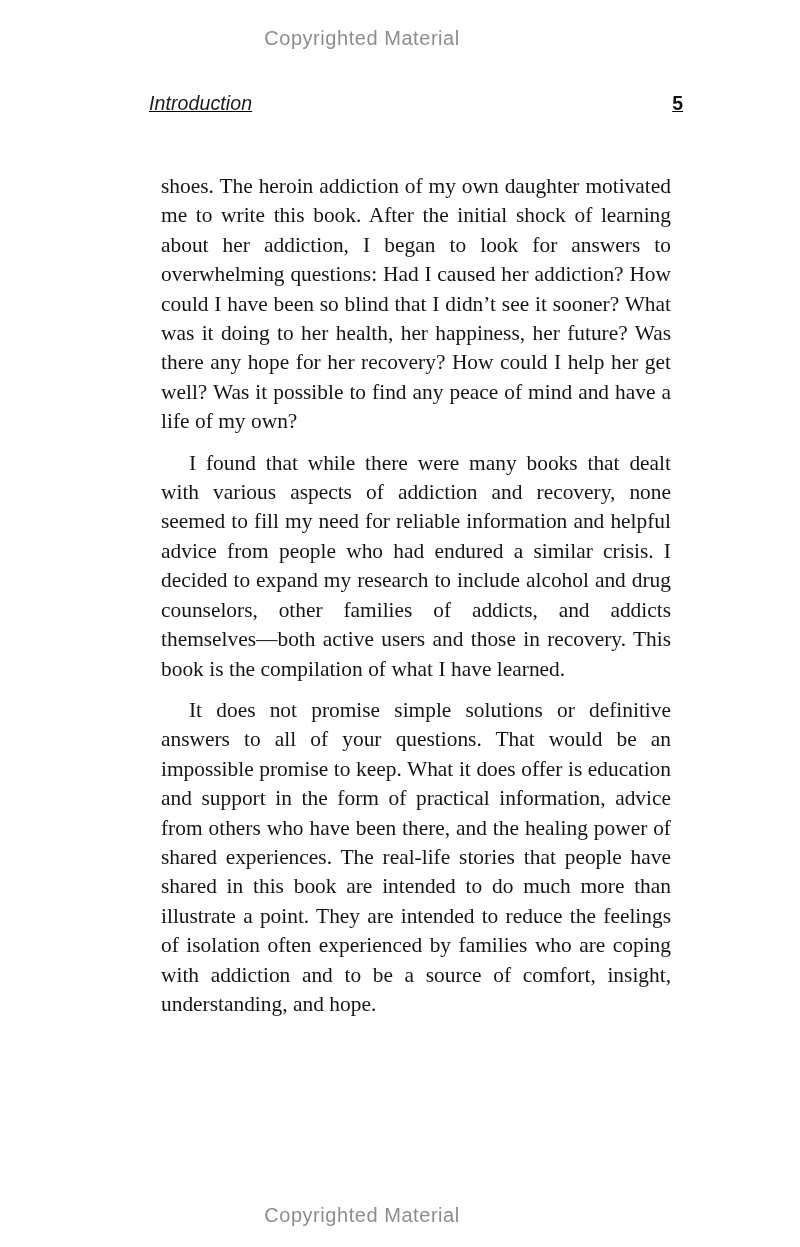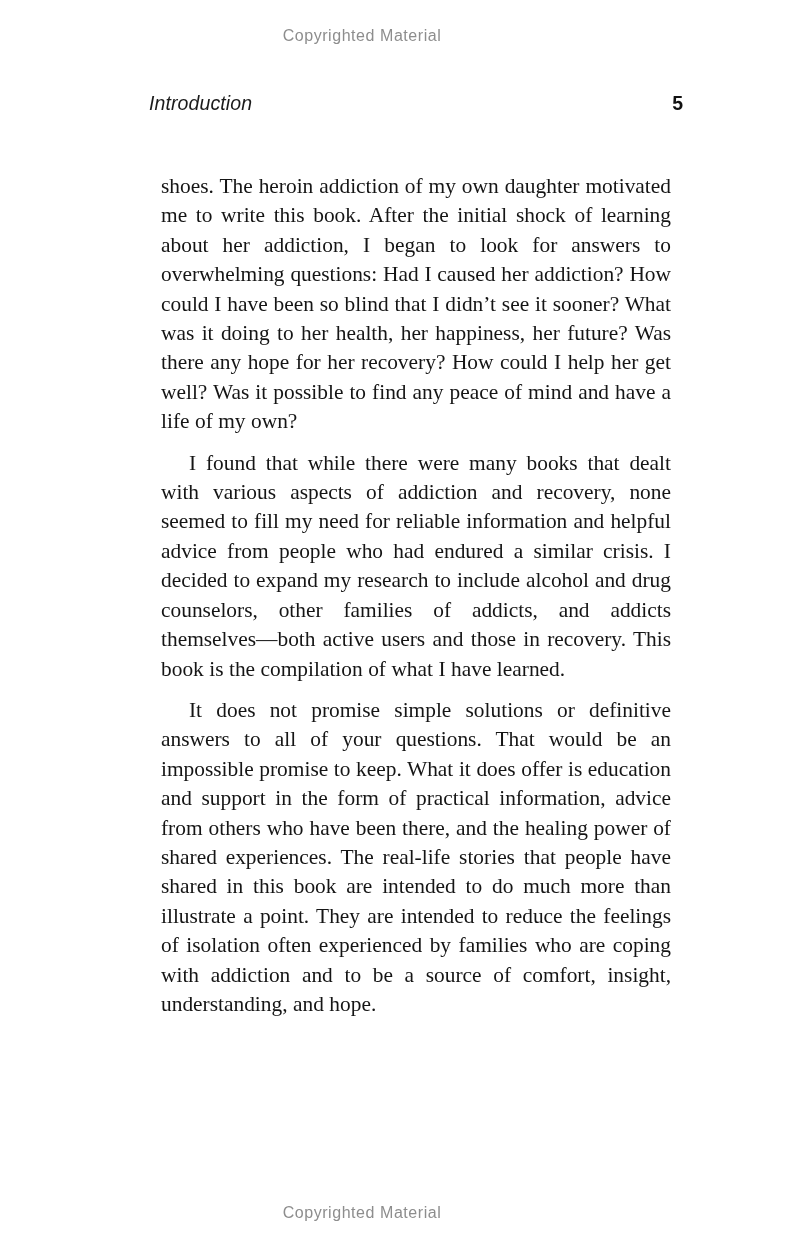--- a/index.html
+++ b/index.html
@@ -20,39 +20,40 @@
     -webkit-font-smoothing: antialiased;
   }
 
   
   .watermark {
     position: absolute;
     left: 0;
     width: 724px;
     text-align: center;
     font-family: "Liberation Sans", "DejaVu Sans", sans-serif;
-    font-size: 16px;
+    font-size: 20px;
     font-weight: 400;
     letter-spacing: 0.55px;
     color: #8d8d8d;
     white-space: nowrap;
     user-select: none;
   }
   .watermark-top    { top: 27px; }
   .watermark-bottom { top: 1204px; }
 
   
   .running-head {
     position: absolute;
     left: 149px;
     top: 92px;
     width: 534px;
     display: flex;
     align-items: flex-start;
     justify-content: space-between;
+    text-decoration: underline;
   }
 
   .running-head-title {
     font-family: "Liberation Sans", "DejaVu Sans", sans-serif;
     font-style: italic;
     font-weight: 400;
     font-size: 19.5px;
     letter-spacing: 0.1px;
     color: #1b1b1b;
   }

